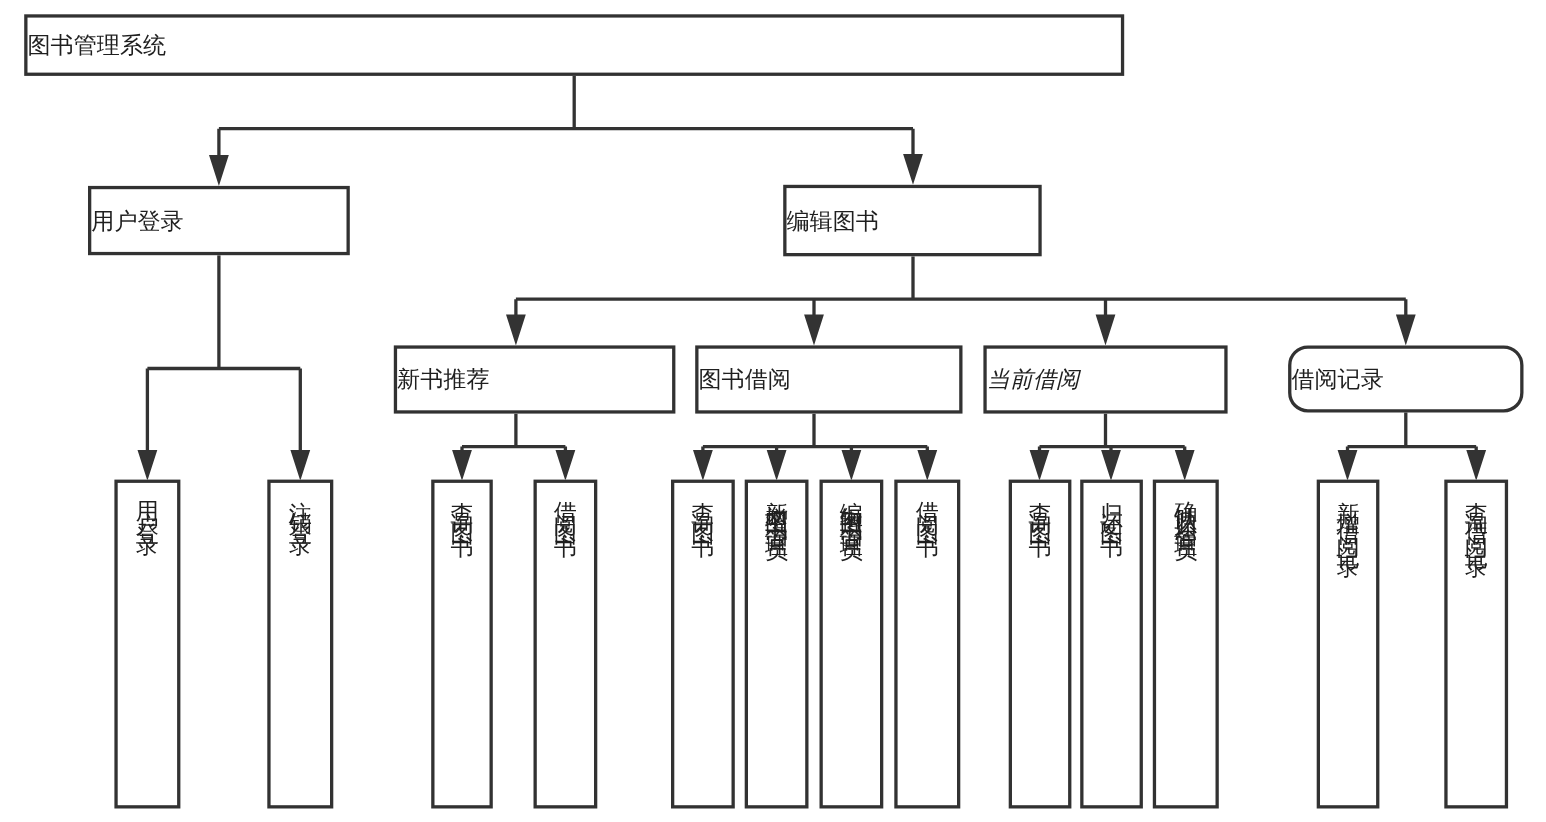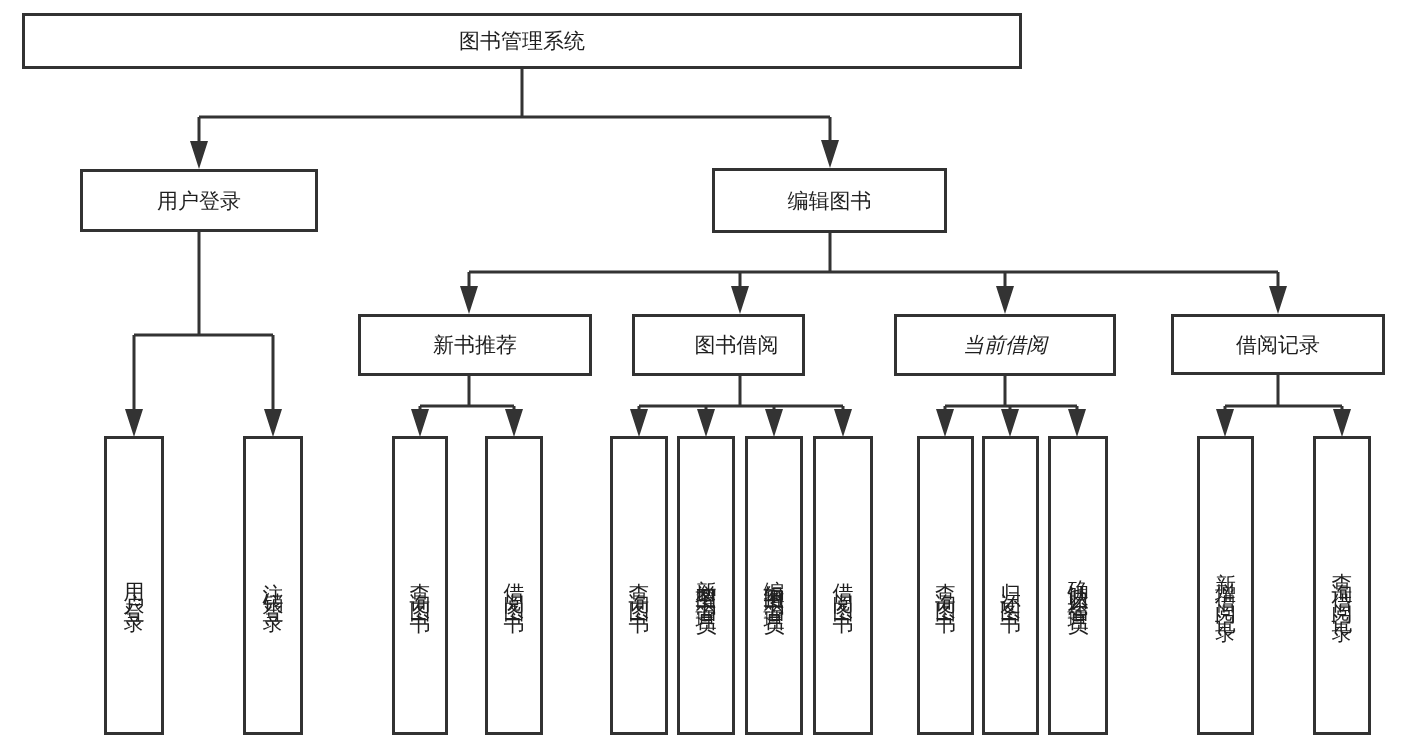--- a/index.html
+++ b/index.html
@@ -13,21 +13,21 @@
   svg.connectors{position:absolute;left:0;top:0;width:1405px;height:747px;}
   svg.connectors path.line{fill:none;stroke:#333333;stroke-width:3;}
   svg.connectors path.arrow{fill:#333333;stroke:none;}
   .box{
     position:absolute;
     box-sizing:border-box;
     border:3px solid #323232;
     background:#ffffff;
     display:flex;
     align-items:center;
-    justify-content:center;
+    justify-content:flex-start;
     color:#1f1f1f;
     font-size:21px;
     z-index:2;
   }
   .leaf{
     writing-mode:vertical-rl;
     text-orientation:mixed;
   }
   .leaf .vtext{letter-spacing:10px;}
   .leaf.long .vtext{letter-spacing:5px;}
@@ -88,30 +88,30 @@
     <span>图书管理系统</span>
   </div>
 
   <div class="box" style="left:80px;top:169px;width:238px;height:63px;">
     <span>用户登录</span>
   </div>
   <div class="box" style="left:712px;top:168px;width:235px;height:65px;">
     <span>编辑图书</span>
   </div>
 
-  <div class="box" style="left:358px;top:314px;width:234px;height:62px;">
+  <div class="box" style="left:358px;top:314px;width:256px;height:62px;">
     <span>新书推荐</span>
   </div>
-  <div class="box" style="left:632px;top:314px;width:173px;height:62px;padding-left:36px;">
+  <div class="box" style="left:632px;top:314px;width:243px;height:62px;">
     <span>图书借阅</span>
   </div>
   <div class="box" style="left:894px;top:314px;width:222px;height:62px;font-style:italic;">
     <span>当前借阅</span>
   </div>
-  <div class="box" style="left:1171px;top:314px;width:214px;height:61px;">
+  <div class="box" style="left:1171px;top:314px;width:214px;height:61px;border-radius:18px;">
     <span>借阅记录</span>
   </div>
 
   <div class="box leaf" style="left:104px;top:436px;width:60px;height:299px;">
     <span class="vtext">用户登录</span>
   </div>
   <div class="box leaf" style="left:243px;top:436px;width:60px;height:299px;">
     <span class="vtext">注销登录</span>
   </div>
 

